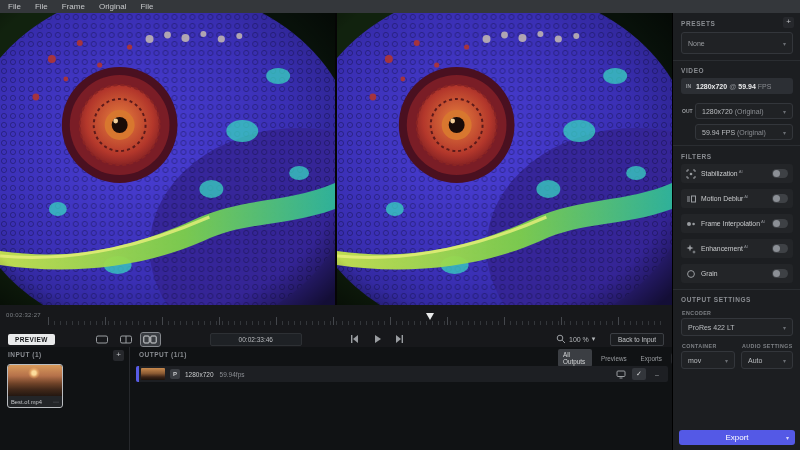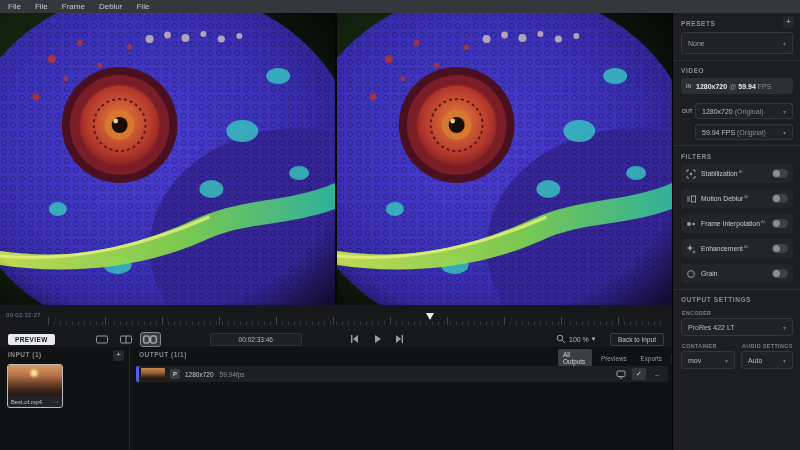--- a/index.html
+++ b/index.html
@@ -137,21 +137,21 @@
 </style>
 </head>
 <body>
 
 <div id="app">
 
   <div id="menubar">
       <div class="menu-item">File</div>
       <div class="menu-item">File</div>
       <div class="menu-item">Frame</div>
-      <div class="menu-item">Deblur</div>
+      <div class="menu-item">Original</div>
       <div class="menu-item">File</div>
     </div>
   <div id="win-title">Topaz Video AI  v3.1.0</div>
 
   <div id="preview">
     <div class="pane" id="pane-left" style="left:0">
 <svg viewBox="0 0 336 292" preserveAspectRatio="none">
   <defs>
     <radialGradient id="blueG" cx="45%" cy="45%" r="70%">
       <stop offset="0%" stop-color="#4a3fd6"></stop>
@@ -504,14 +504,18 @@
     <div class="tiny-label" id="audio-label">AUDIO SETTINGS</div>
     <div class="dd" id="container-dd">
       <span>mov</span>
       <span class="chev">▾</span>
     </div>
     <div class="dd" id="audio-dd">
       <span>Auto</span>
       <span class="chev">▾</span>
     </div>
 
+    <div id="export-btn">
+      <span>Export</span>
+      <span class="chev">▾</span>
+    </div>
   </div>
 </div>
 
 </body></html>

